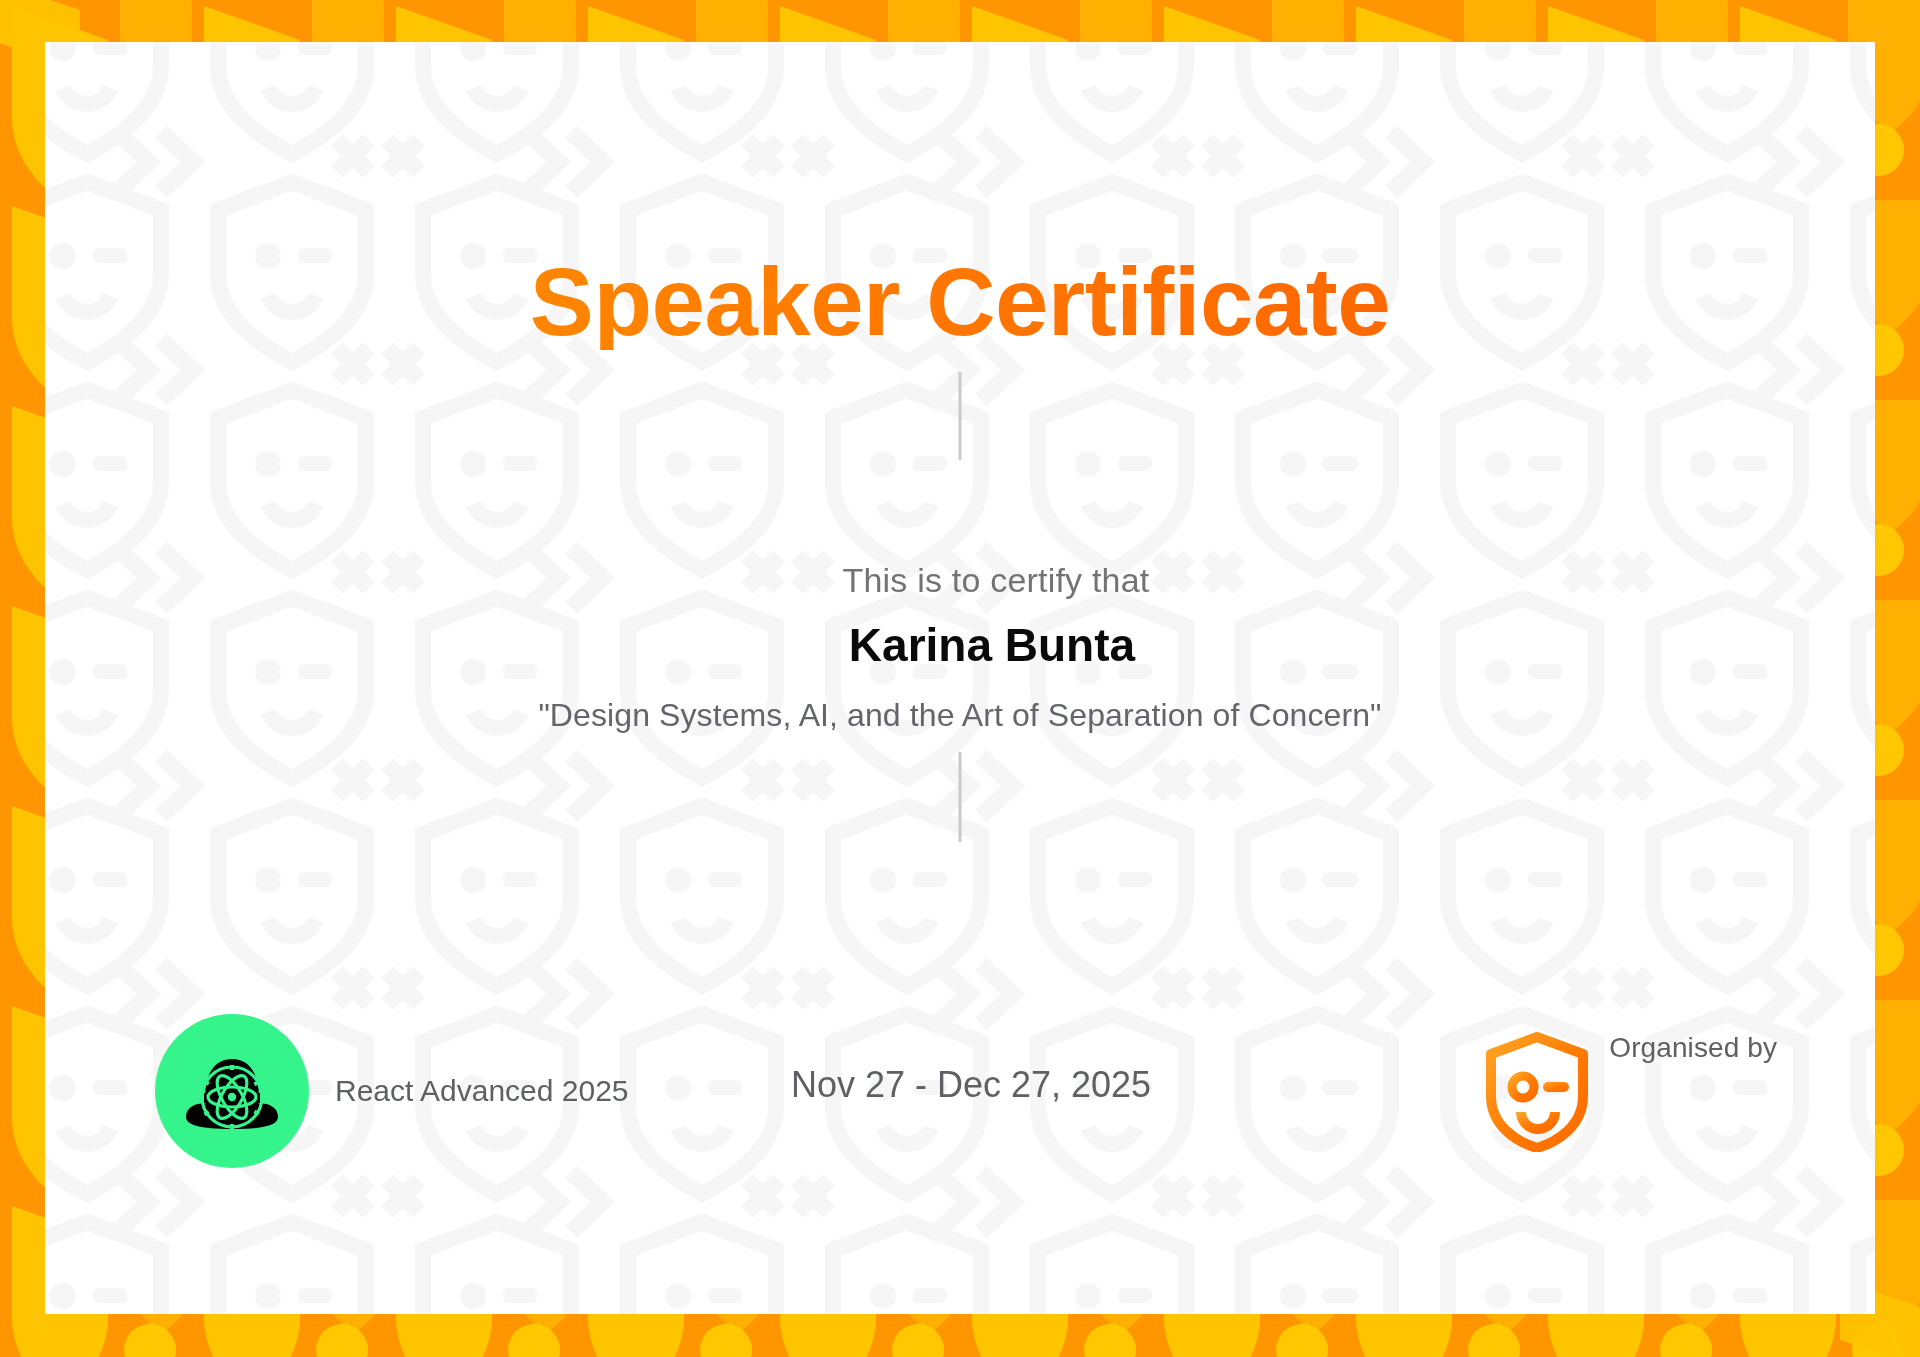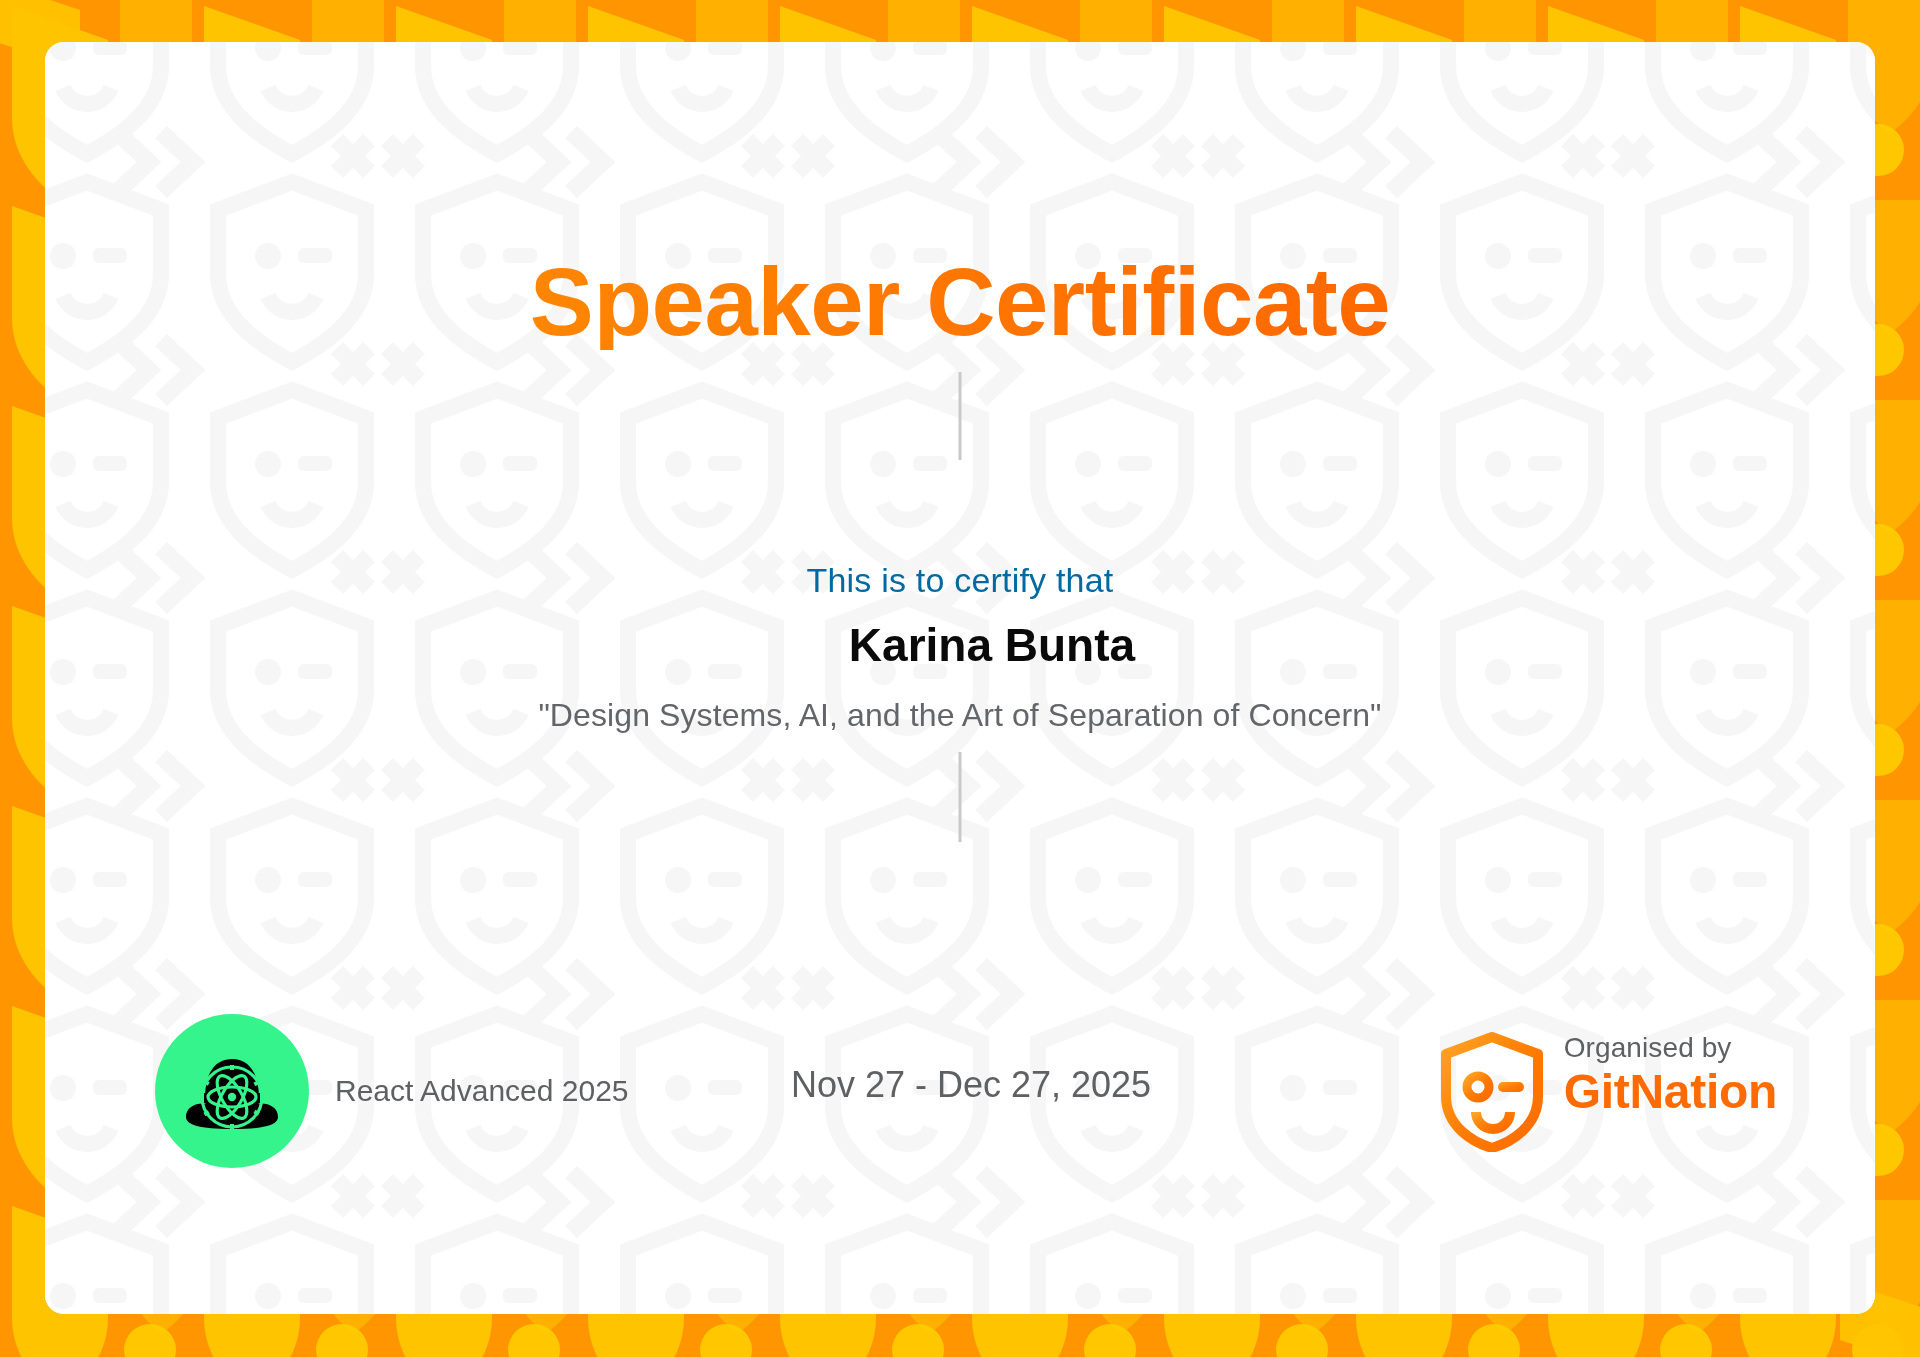--- a/index.html
+++ b/index.html
@@ -40,21 +40,20 @@
   
   .card {
     position: absolute;
     left: 45px;
     top: 42px;
     width: 1830px;
     height: 1272px;
     background: #FFFFFF;
     overflow: hidden;
     box-sizing: border-box;
-    border-radius: 19px;
   }
   .card-pattern {
     position: absolute;
     inset: 0;
     opacity: 1;
     pointer-events: none;
   }
   .card-pattern svg {
     position: absolute;
     top: 0;
@@ -100,23 +99,24 @@
   .divider-bottom{ top: 710px; height: 90px; }
 
   
   .certify-line {
     position: absolute;
     top: 519px;
     left: 0;
     width: 100%;
     text-align: center;
     font-size: 34px;
-    color: #0369a1;
+    color: #737373;
     font-weight: 400;
     letter-spacing: 0.2px;
+    padding-left: 36px;
   }
   .recipient-name {
     position: absolute;
     top: 576px;
     left: 0;
     width: 100%;
     text-align: center;
     font-size: 46px;
     font-weight: 700;
     color: #0A0A0A;
@@ -333,20 +333,19 @@
 
               <circle cx="40" cy="55" r="11" fill="none" stroke="url(#gn-grad)" stroke-width="9"></circle>
 
               <rect x="60" y="50" width="26" height="10" rx="5" fill="url(#gn-grad)"></rect>
 
               <path d="M38 80 a17 17 0 0 0 34 0" fill="none" stroke="url(#gn-grad)" stroke-width="10" stroke-linecap="butt"></path>
             </svg>
           </div>
           <div class="gn-text">
             <div class="gn-organised">Organised by</div>
-            <div class="gn-name">GitNation</div>
           </div>
         </div>
 
       </div>
     </div>
   </div>
 </div>
 
 </body></html>

